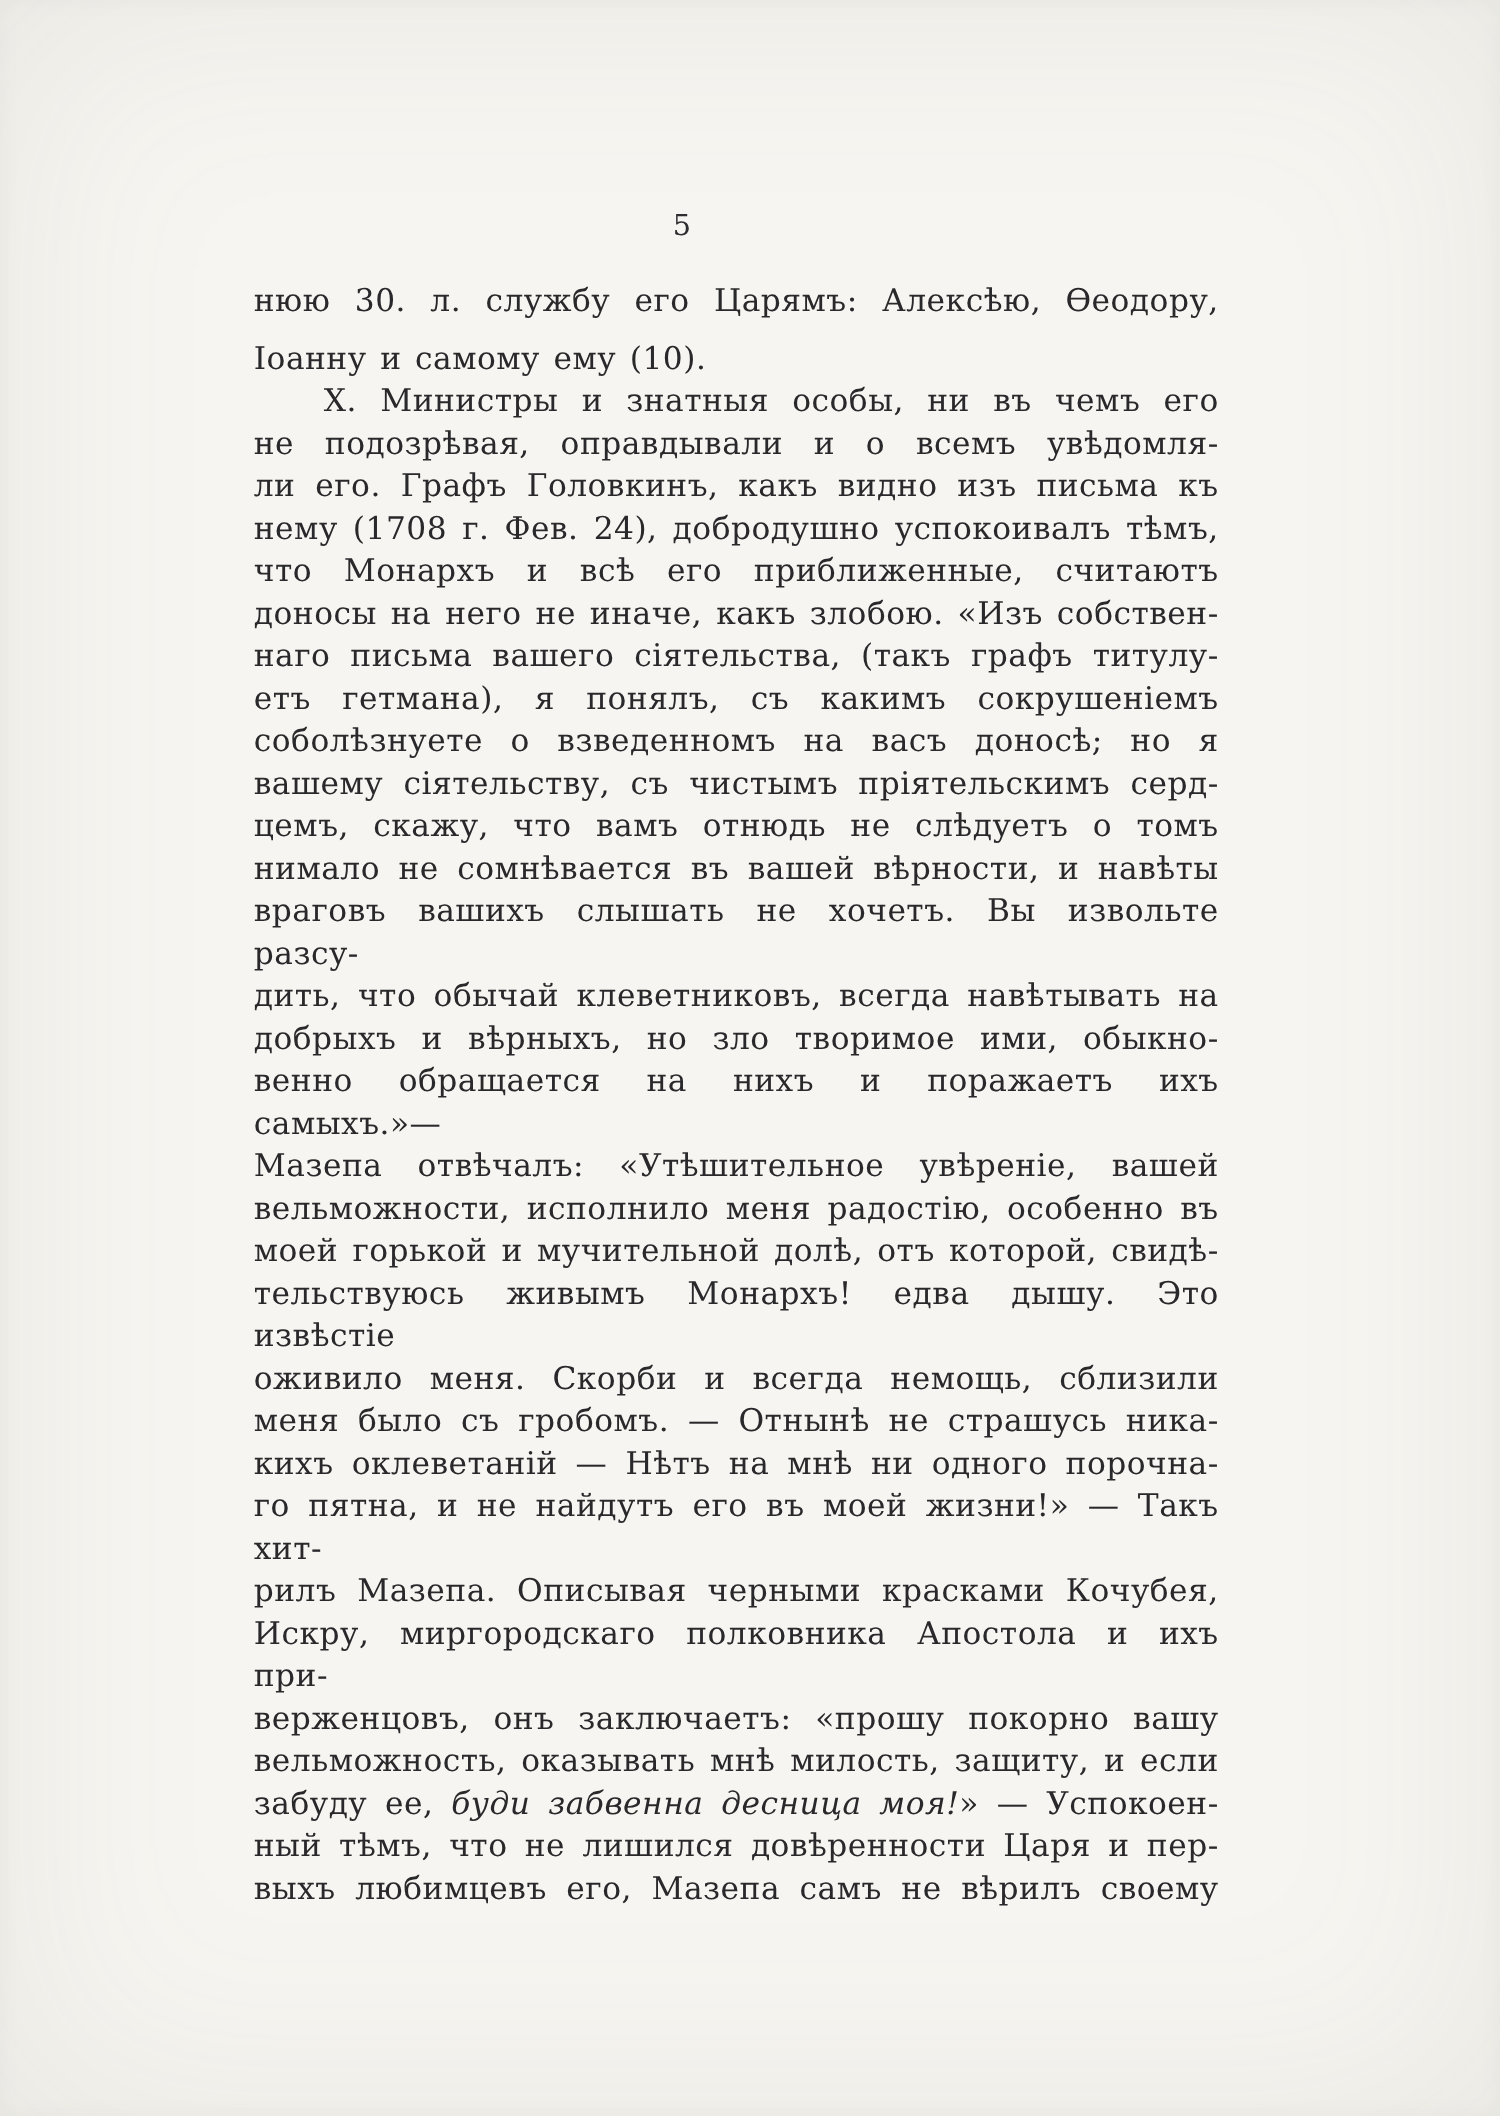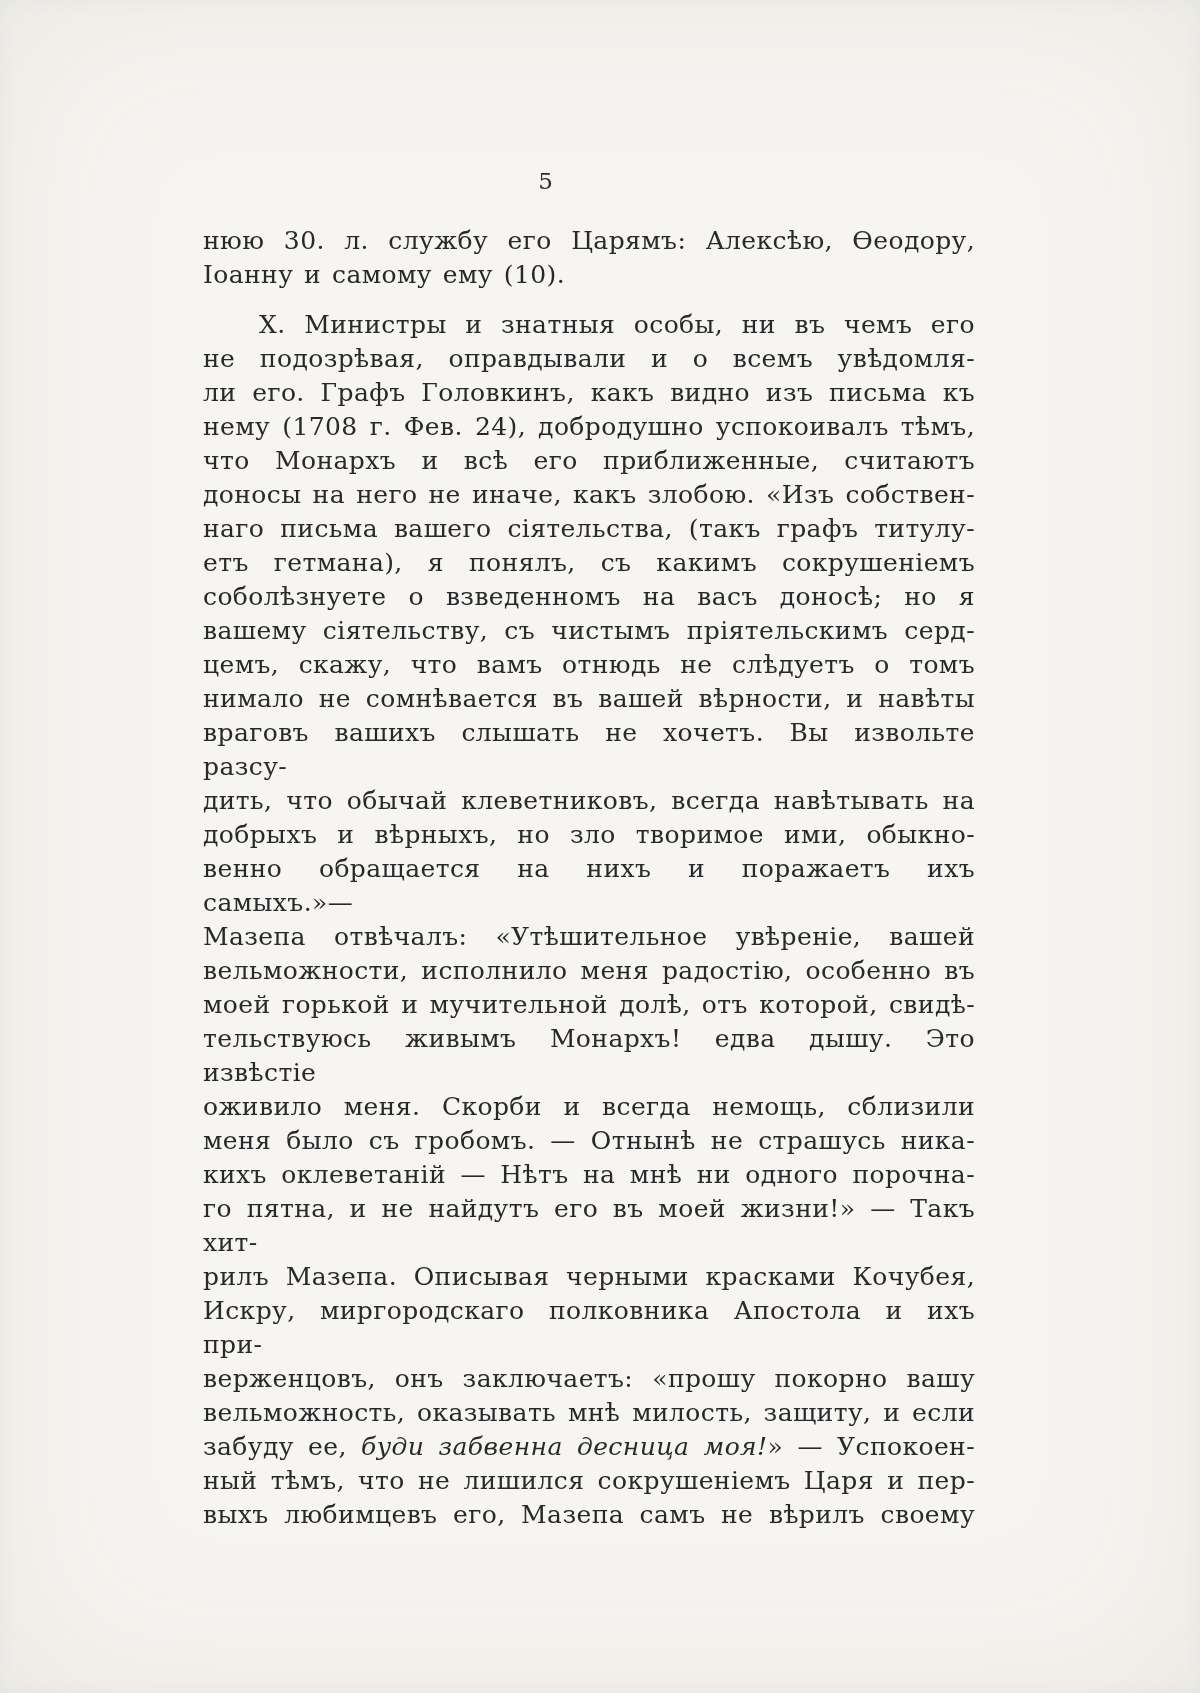--- a/index.html
+++ b/index.html
@@ -38,24 +38,24 @@
     letter-spacing: 0.4px;
     word-spacing: 2.5px;
   }
   .line {
     text-align: justify;
     text-align-last: justify;
     white-space: normal;
   }
   .line.last {
     text-align-last: left;
+    margin-top: 12px;
   }
   .line.indent {
     text-indent: 56px;
-    margin-top: 16px;
   }
   .italic {
     font-style: italic;
   }
 </style>
 </head>
 <body>
 
 <div class="page">
   <div class="page-number">5</div>
@@ -84,16 +84,16 @@
       <div class="line"><span>тельствуюсь живымъ Монархъ! едва дышу. Это извѣстіе</span></div>
       <div class="line"><span>оживило меня. Скорби и всегда немощь, сблизили</span></div>
       <div class="line"><span>меня было съ гробомъ. — Отнынѣ не страшусь ника-</span></div>
       <div class="line"><span>кихъ оклеветаній — Нѣтъ на мнѣ ни одного порочна-</span></div>
       <div class="line"><span>го пятна, и не найдутъ его въ моей жизни!» — Такъ хит-</span></div>
       <div class="line"><span>рилъ Мазепа. Описывая черными красками Кочубея,</span></div>
       <div class="line"><span>Искру, миргородскаго полковника Апостола и ихъ при-</span></div>
       <div class="line"><span>верженцовъ, онъ заключаетъ: «прошу покорно вашу</span></div>
       <div class="line"><span>вельможность, оказывать мнѣ милость, защиту, и если</span></div>
       <div class="line"><span>забуду ее, </span><span class="italic">буди забвенна десница моя!</span><span>» — Успокоен-</span></div>
-      <div class="line"><span>ный тѣмъ, что не лишился сокрушеніемъ Царя и пер-</span></div>
+      <div class="line"><span>ный тѣмъ, что не лишился довѣренности Царя и пер-</span></div>
       <div class="line"><span>выхъ любимцевъ его, Мазепа самъ не вѣрилъ своему</span></div>
     </div>
 </div>
 
 </body></html>

